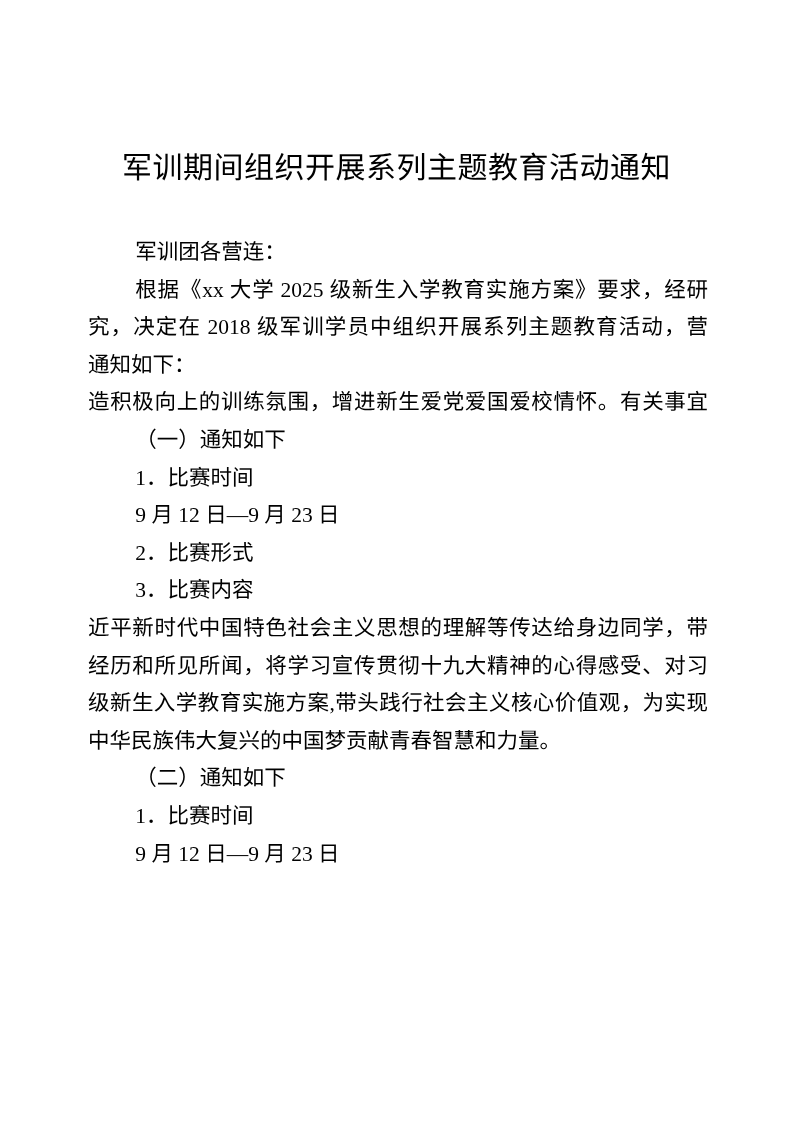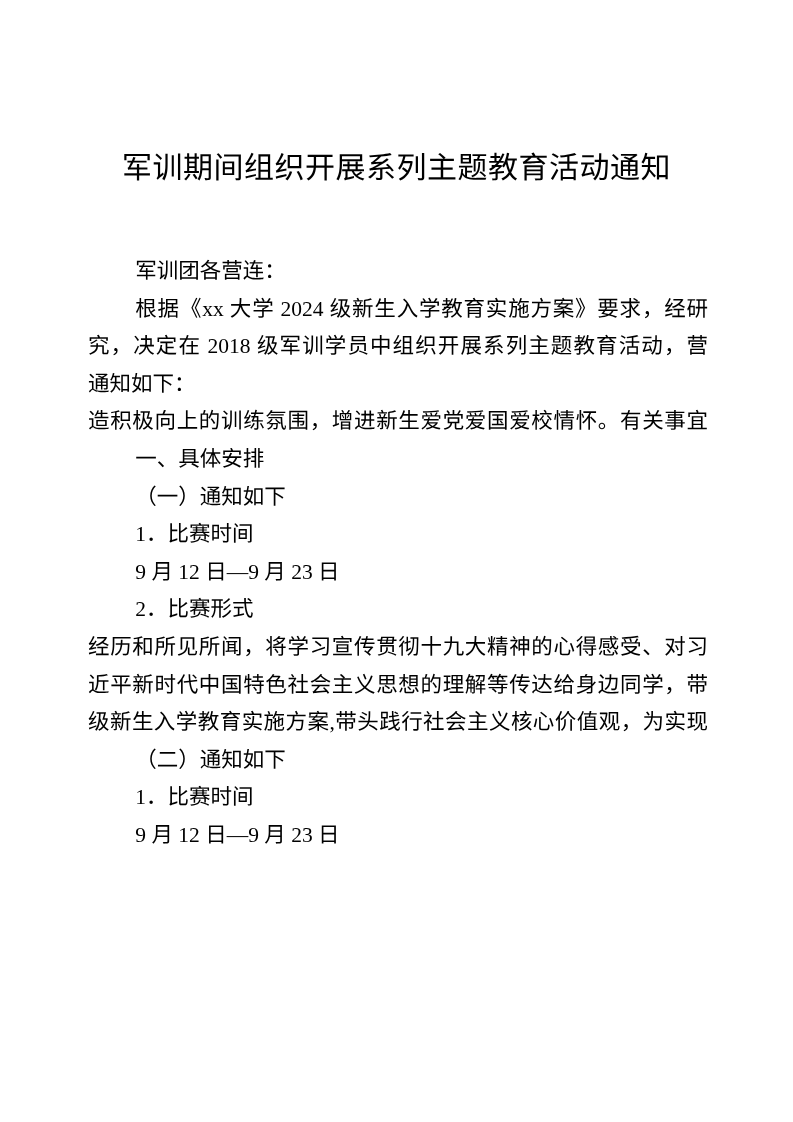--- a/index.html
+++ b/index.html
@@ -19,21 +19,21 @@
     padding: 0 60px;
     text-align: center;
     font-size: 30px;
     font-weight: normal;
     line-height: 44px;
     letter-spacing: 0.5px;
     color: #000000;
     font-family: "Liberation Serif", "DejaVu Serif", serif;
   }
   .doc-body {
-    margin-top: 63px;
+    margin-top: 44px;
     padding-left: 88px;
     padding-right: 85px;
     font-size: 21.5px;
     color: #000000;
   }
   .line {
     line-height: 37.6px;
     text-align: left;
     text-justify: inter-ideograph;
     word-break: break-all;
@@ -47,44 +47,45 @@
 </head>
 <body>
 
 <div class="page">
   <h1 class="doc-title">军训期间组织开展系列主题教育活动通知</h1>
   <div class="doc-body">
       <div>
         <div class="line indent">军训团各营连：</div>
       </div>
       <div>
-        <div class="line indent jfull">根据《xx 大学 2024 级新生入学教育实施方案》要求，经研</div>
+        <div class="line indent jfull">根据《xx 大学 2025 级新生入学教育实施方案》要求，经研</div>
         <div class="line jfull">究，决定在 2018 级军训学员中组织开展系列主题教育活动，营</div>
         <div class="line">通知如下：</div>
         <div class="line jfull">造积极向上的训练氛围，增进新生爱党爱国爱校情怀。有关事宜</div>
-      </div>
-      <div>
-        <div class="line indent">一、具体安排</div>
       </div>
       <div>
         <div class="line indent">（一）通知如下</div>
       </div>
       <div>
         <div class="line indent">1．比赛时间</div>
       </div>
       <div>
         <div class="line indent">9 月 12 日—9 月 23 日</div>
       </div>
       <div>
         <div class="line indent">2．比赛形式</div>
       </div>
       <div>
+        <div class="line indent">3．比赛内容</div>
+      </div>
+      <div>
+        <div class="line jfull">近平新时代中国特色社会主义思想的理解等传达给身边同学，带</div>
         <div class="line jfull">经历和所见所闻，将学习宣传贯彻十九大精神的心得感受、对习</div>
-        <div class="line jfull">近平新时代中国特色社会主义思想的理解等传达给身边同学，带</div>
         <div class="line jfull">级新生入学教育实施方案,带头践行社会主义核心价值观，为实现</div>
+        <div class="line">中华民族伟大复兴的中国梦贡献青春智慧和力量。</div>
       </div>
       <div>
         <div class="line indent">（二）通知如下</div>
       </div>
       <div>
         <div class="line indent">1．比赛时间</div>
       </div>
       <div>
         <div class="line indent">9 月 12 日—9 月 23 日</div>
       </div>

